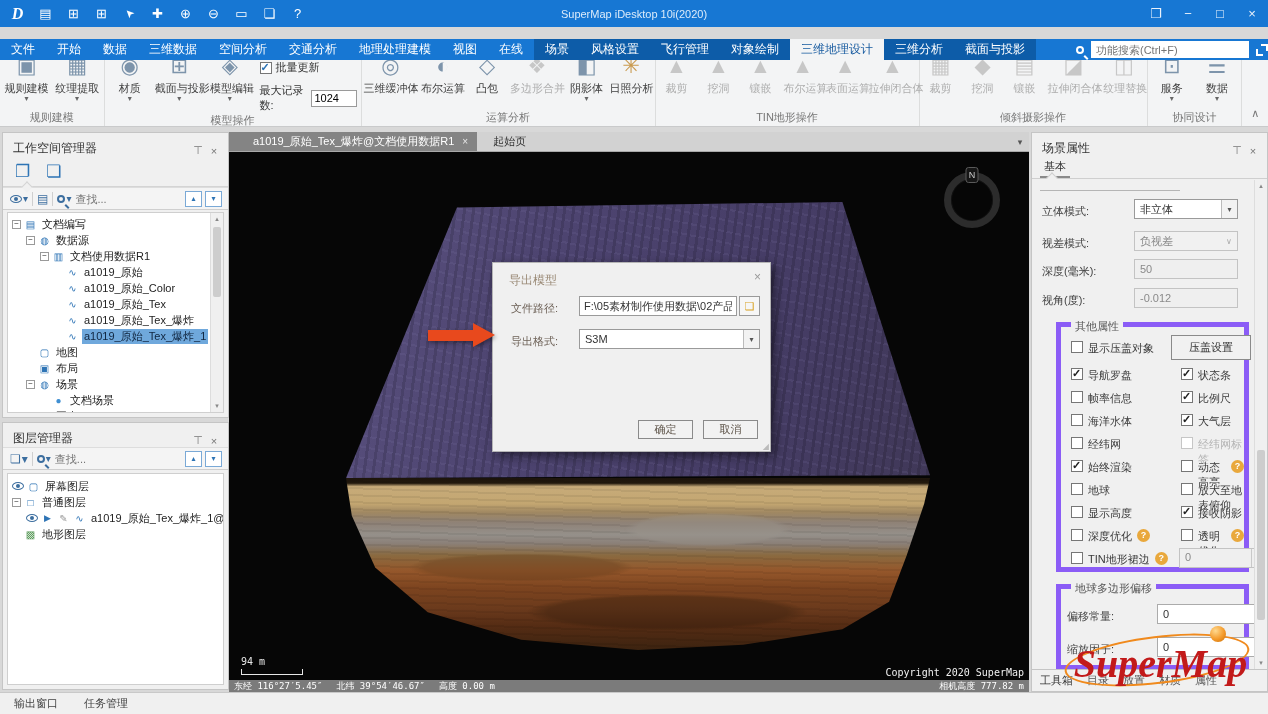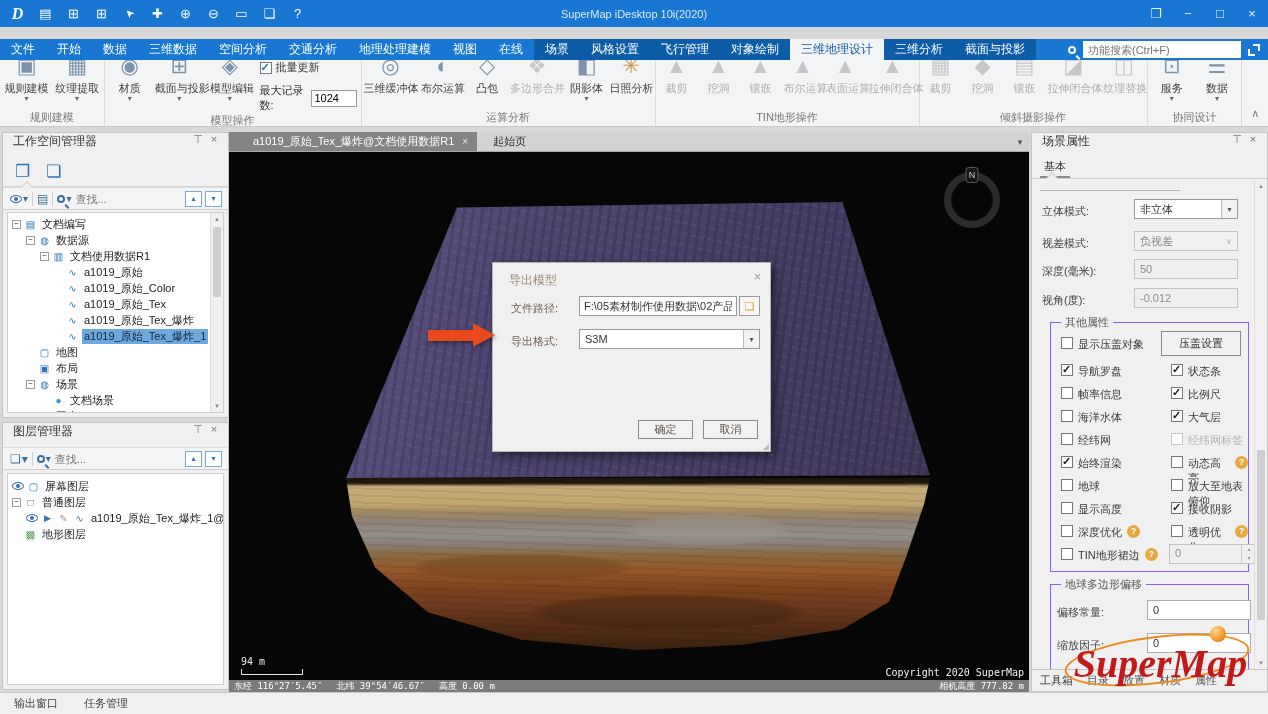--- a/index.html
+++ b/index.html
@@ -14,21 +14,21 @@
   .rot225 { display:inline-block; transform:rotate(225deg); font-size:11px; }
   .app-title { position:absolute; left:0; right:0; text-align:center; font-size:11px; color:#dcebfa; pointer-events:none; }
   .winbtns { margin-left:auto; display:flex; z-index:2; }
   .winbtn { width:32px; height:27px; display:flex; align-items:center; justify-content:center; font-size:13px; color:#eaf2fb; }
 
   
   .menubar { position:absolute; left:0; top:27px; right:0; height:21px; background:#1777d3; display:flex; align-items:stretch; color:#fff; z-index:9;margin-top:12px; }
   .mtab { padding:0 11px; display:flex; align-items:center; font-size:12px; white-space:nowrap; }
   .mtab.ctx { background:#0d5ca8; }
   .mtab.active { background:#f3f4f5; color:#15599f; }
-  .menu-right { margin-left:auto; display:flex; align-items:center; gap:7px; padding-right:8px; }
+  .menu-right { margin-left:auto; display:flex; align-items:center; gap:7px; }
   .mag { display:inline-block; width:8px; height:8px; border:2px solid #fff; border-radius:50%; position:relative; }
   .mag::after { content:""; position:absolute; width:2px; height:5px; background:#fff; left:7px; top:7px; transform:rotate(-45deg); }
   .mag.dark { border-color:#3c6e9f; } .mag.dark::after { background:#3c6e9f; }
   .search-input { width:158px; height:17px; border:none; font-size:11px; padding:0 5px; color:#333; font-family:"Liberation Sans",sans-serif; }
   .expand-ic { width:12px; height:12px; position:relative; }
   .expand-ic::before,.expand-ic::after { content:""; position:absolute; width:5px; height:5px; border:2px solid #fff; }
   .expand-ic::before { left:0; bottom:0; border-top:none; border-right:none; }
   .expand-ic::after { right:0; top:0; border-bottom:none; border-left:none; }
 
   
@@ -45,21 +45,21 @@
   .cb { display:inline-block; width:12px; height:12px; border:1px solid #767676; background:#fff; position:relative; flex:none; }
   .cb.checked::after { content:"✓"; position:absolute; left:0px; top:-2px; font-size:11px; font-weight:bold; color:#222; }
   .cb.blue.checked::after { color:#2e74b5; }
   .cb.disabled { border-color:#c6c6c6; }
   .rfield { display:flex; align-items:center; gap:4px; }
   .rfield input { width:46px; height:17px; border:1px solid #9a9a9a; font-size:11px; padding:0 3px; font-family:"Liberation Sans",sans-serif; }
   .ribbon-collapse { width:26px; display:flex; align-items:flex-end; justify-content:center; padding-bottom:6px; color:#777; font-size:11px; }
 
   
   .panel { position:absolute; background:#f0f0f0; border:1px solid #c5c5c5; }
-  .phead { height:24px; display:flex; align-items:flex-start; padding:0 6px 0 10px; font-size:12px; color:#333; }
+  .phead { height:24px; display:flex; align-items:flex-end; padding:0 6px 0 10px; font-size:12px; color:#333; }
   .phead .sp { flex:1; }
   .pico { width:16px; text-align:center; color:#777; font-size:11px; }
   .ptool { height:23px; display:flex; align-items:center; gap:3px; padding:0 6px; border-top:1px solid #ddd; border-bottom:1px solid #cfcfcf; background:#f4f4f4; }
   .tsep { width:1px; height:14px; background:#cfcfcf; }
   .tbtn { display:flex; align-items:center; gap:1px; color:#3c6e9f; font-size:10px; padding:0 1px; }
   .find-input { flex:1; min-width:40px; border:none; background:transparent; font-size:11px; color:#9a9a9a; font-family:"Liberation Sans",sans-serif; }
   .updown { width:17px; height:16px; border:1px solid #7aa9d6; background:#fff; color:#2e74b5; font-size:8px; display:flex; align-items:center; justify-content:center; }
   .eye { display:inline-block; width:12px; height:8px; border:1px solid #3c6e9f; border-radius:50%; position:relative; flex:none; }
   .eye::after { content:""; position:absolute; width:4px; height:4px; border-radius:50%; background:#3c6e9f; left:3px; top:1px; }
 
@@ -128,21 +128,21 @@
 
   
   .props { left:1031px; top:132px; width:237px; height:560px; }
   .ptabrow { height:22px; display:flex; align-items:flex-end; padding-left:8px; border-bottom:1px solid #cfcfcf; }
   .ptab { font-size:11px; color:#333; padding:2px 4px; border-bottom:2px solid #8a8a8a; position:relative; }
   .ptab::after { content:""; position:absolute; left:8px; bottom:-6px; width:7px; height:7px; background:#f0f0f0; border:1px solid #cfcfcf; border-bottom:none; border-right:none; transform:rotate(45deg); }
   .sp-content { position:absolute; left:0; top:47px; right:13px; bottom:22px; }
   .sp-label { position:absolute; left:10px; font-size:11px; color:#444; }
   .sp-input { position:absolute; left:102px; width:104px; height:20px; border:1px solid #ababab; background:#fff; font-size:11px; padding:0 5px; color:#333; font-family:"Liberation Sans",sans-serif; }
   .sp-input.disabled { background:#efefef; border-color:#c3c3c3; color:#8a8a8a; }
-  .groupbox { position:absolute; left:18px; right:5px; border:1px solid #8b5cf6; }
+  .groupbox { position:absolute; left:24px; right:5px; border:5px solid #8b5cf6; }
   .groupbox .gl { position:absolute; left:10px; top:-8px; background:#f0f0f0; padding:0 4px; font-size:11px; color:#555; }
   .cbrow { position:absolute; display:flex; align-items:flex-start; gap:5px; font-size:11px; color:#3a3a3a; }
   .cbrow.dis { color:#b3b3b3; }
   .help { width:13px; height:13px; border-radius:50%; background:#e9a83c; color:#fff; font-size:9px; font-weight:bold; text-align:center; line-height:13px; flex:none; }
   .spinner { position:absolute; height:20px; border:1px solid #c3c3c3; background:#efefef; display:flex; }
   .spinner .sv { flex:1; font-size:11px; color:#8a8a8a; padding:2px 5px; }
   .spinner .sarr { width:15px; display:flex; flex-direction:column; border-left:1px solid #c9c9c9; }
   .spinner .sarr span { flex:1; font-size:6px; color:#999; text-align:center; line-height:9px; }
   .setting-btn { position:absolute; border:1px solid #8a8a8a; background:#f1f1f1; font-size:11px; color:#333; text-align:center; }
   .partial-line { position:absolute; left:8px; top:10px; width:140px; border-top:1px solid #b5b5b5; }

